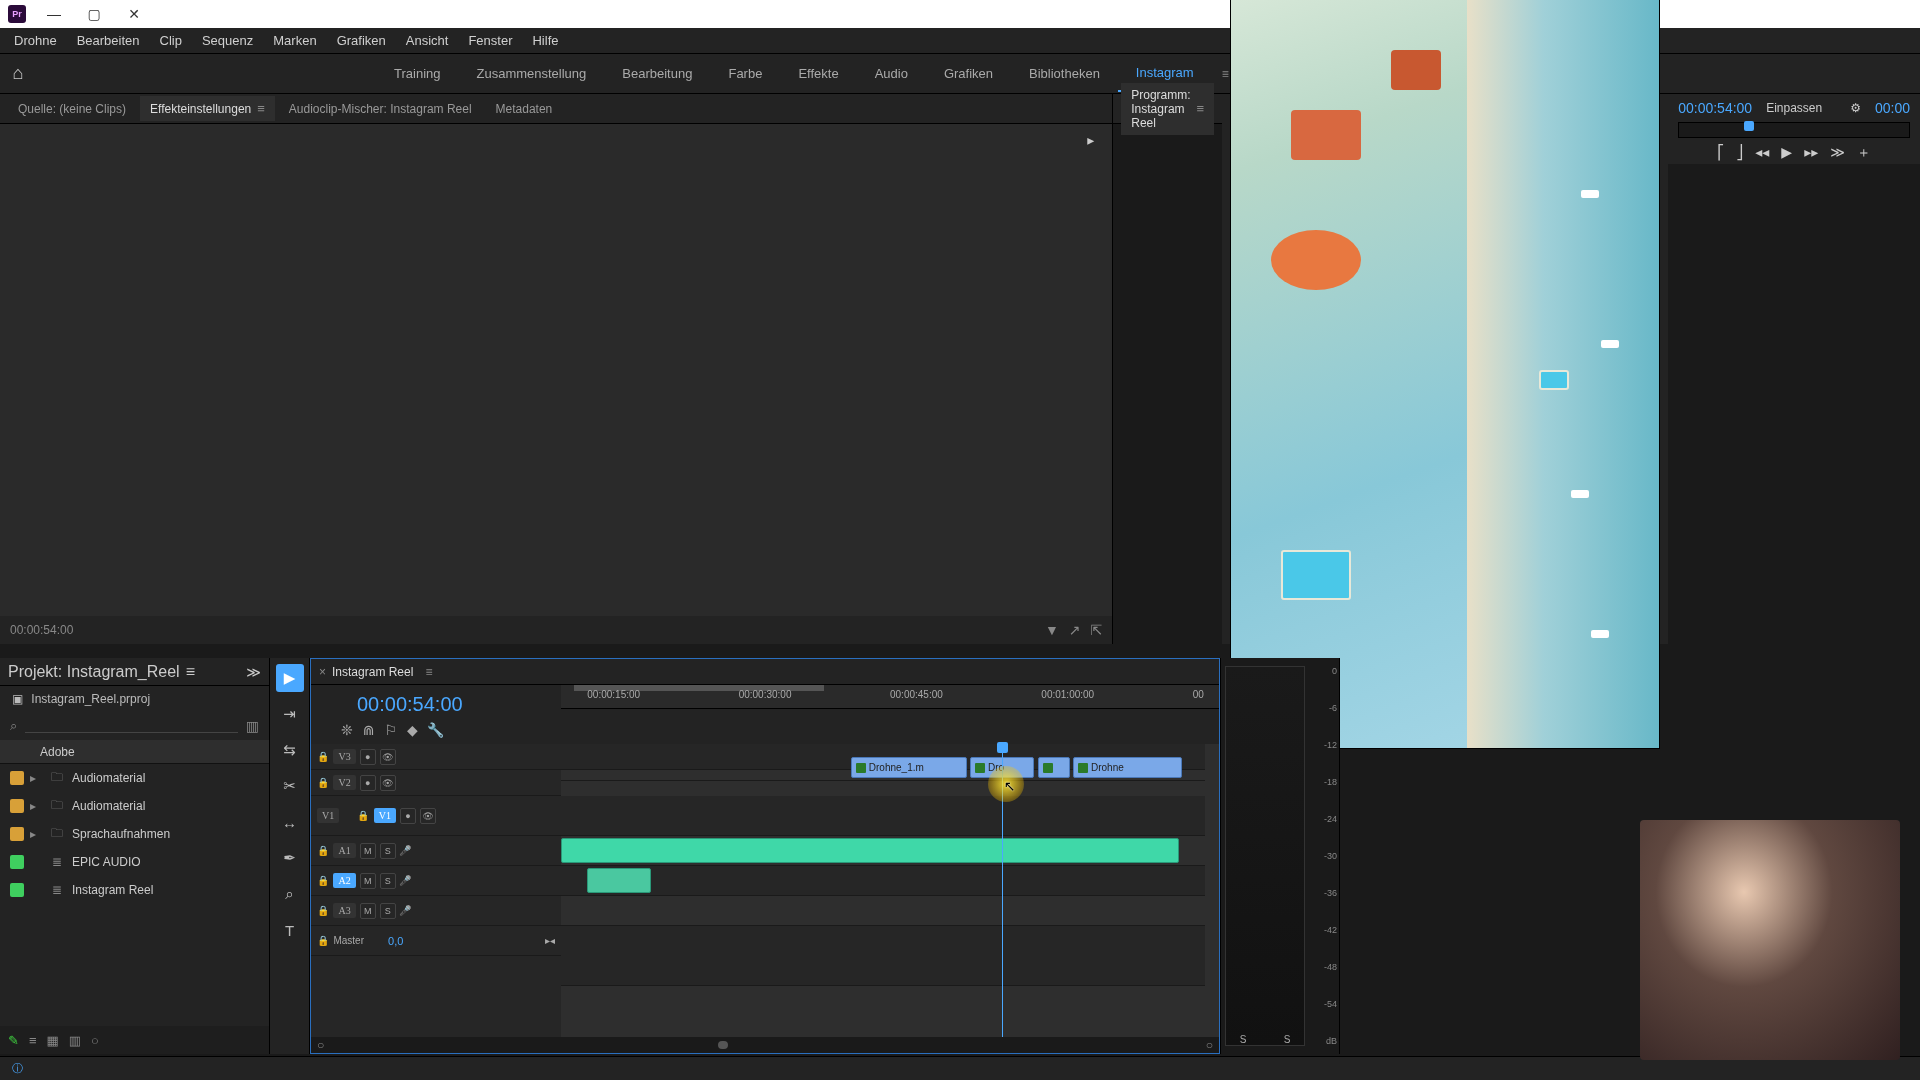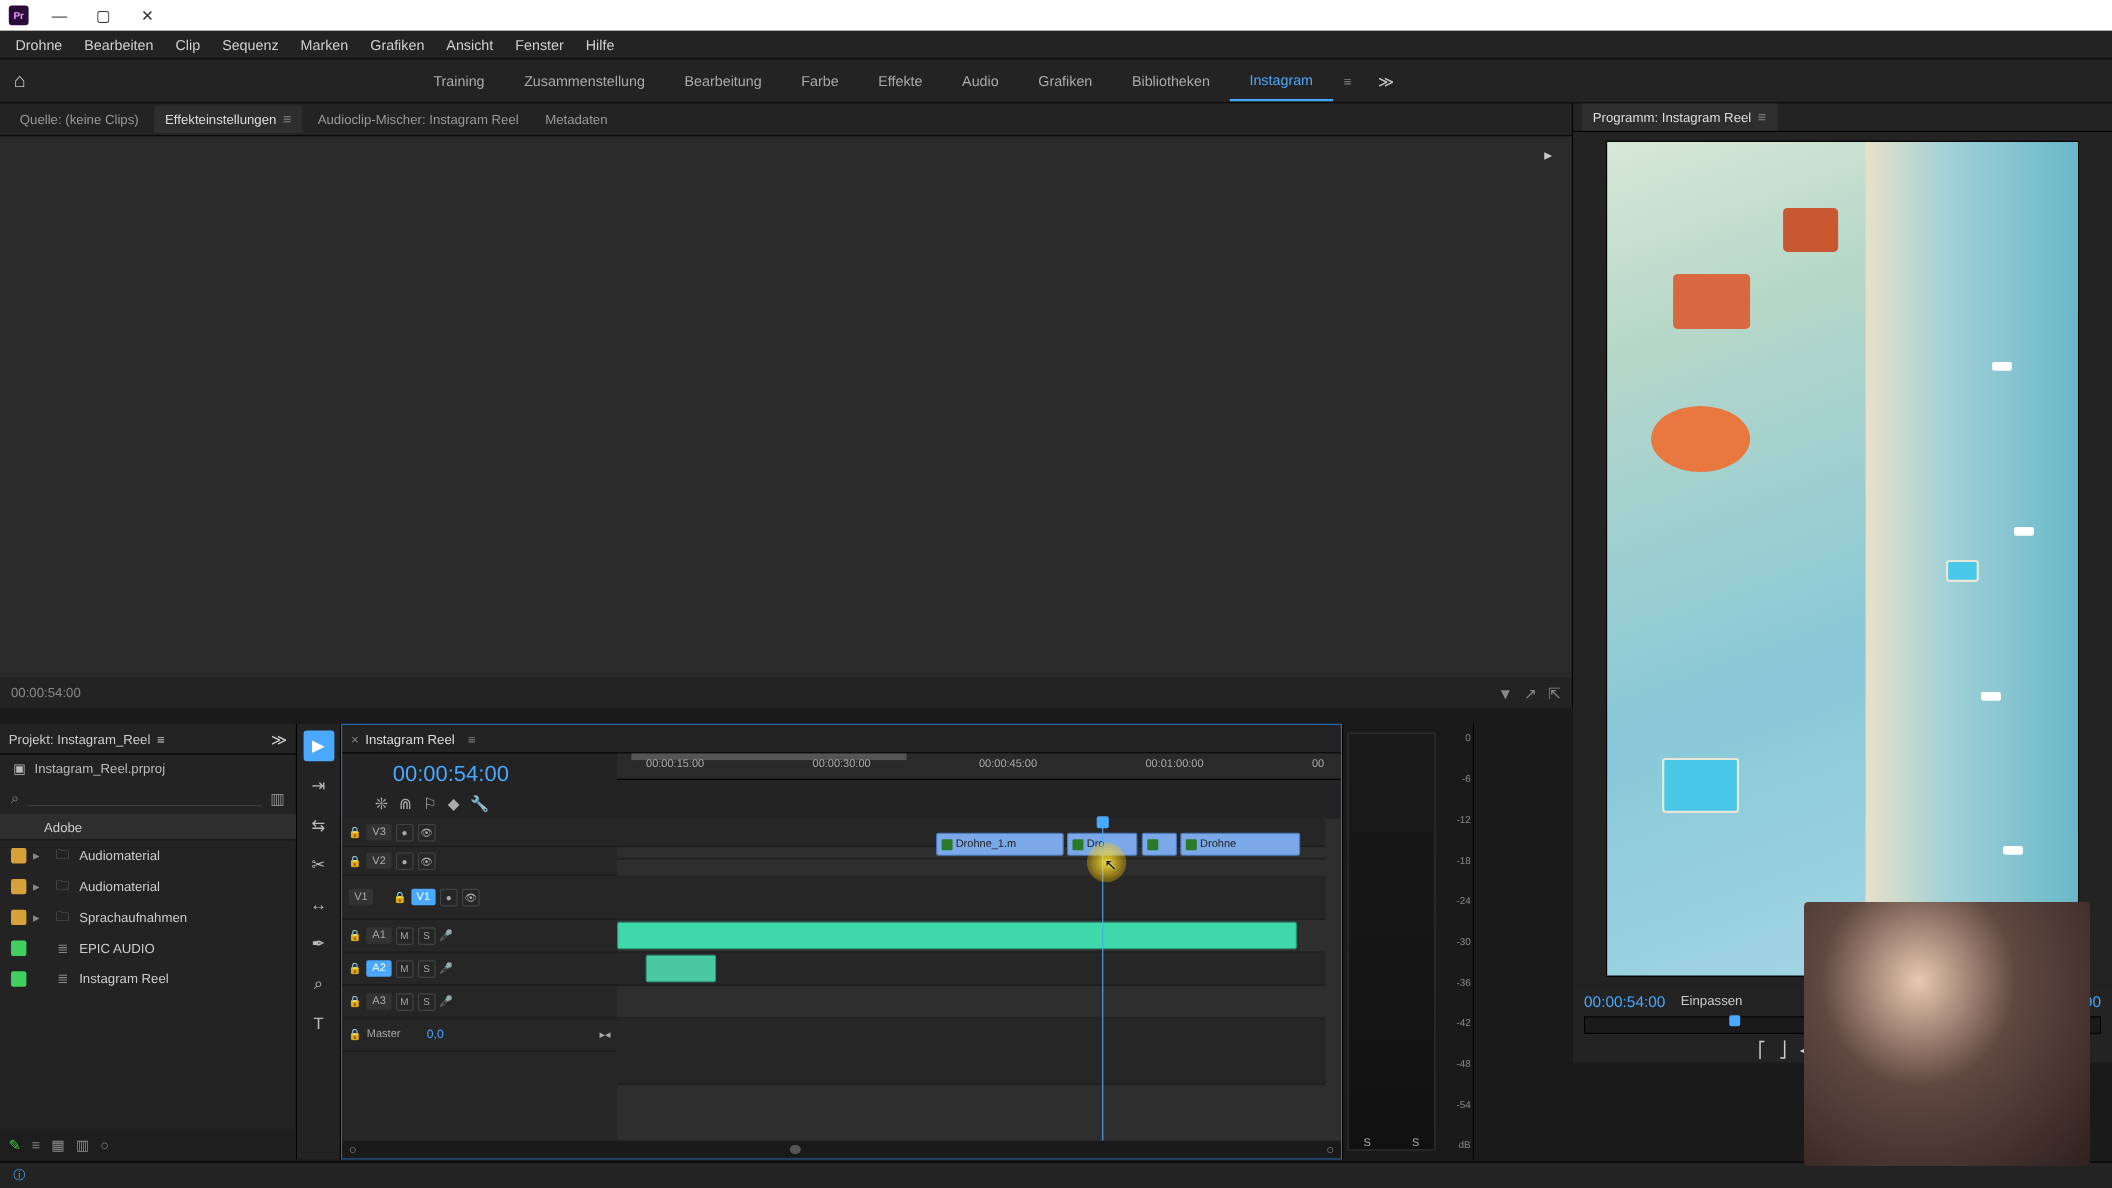--- a/index.html
+++ b/index.html
@@ -32,37 +32,37 @@
 .ptab.active { background: #2e2e2e; color: #ddd; }
 .ptab .menu { color: #888; font-size: 13px; }
 .source-body { flex: 1; background: #2a2a2a; position: relative; }
 .noclip { padding: 10px 12px; color: #aaa; font-size: 12px; }
 .source-body .caret { position: absolute; top: 8px; right: 18px; color: #ccc; font-size: 14px; }
 .source-footer { height: 28px; background: #232323; display: flex; align-items: center; padding: 0 10px; gap: 10px; }
 .source-footer .tc { color: #888; font-size: 12px; flex: 1; }
 .source-footer .fbtn { color: #888; font-size: 14px; }
 
 
-.prog-col { flex: 1; display: flex; flex-direction: column; }
+.prog-col { flex: 1; display: flex; flex-direction: row; }
 .prog-body { flex: 1; background: #232323; padding: 8px; display: flex; align-items: center; justify-content: center; }
 .prog-img { width: 430px; height: 760px; background: linear-gradient(160deg,#d8e8d8 0%, #b8d8c8 20%, #88c8d8 60%, #a8d8e8 100%); position: relative; border: 1px solid #000; overflow: hidden; }
 .prog-footer { height: 70px; background: #232323; padding: 4px 10px; }
 .prog-tc-row { display: flex; align-items: center; gap: 14px; padding: 2px 0; }
 .prog-tc-row .tc { color: #4aa8ff; font-size: 14px; font-weight: 500; }
 .prog-tc-row .fit { color: #ccc; font-size: 12px; }
 .prog-scrub { height: 16px; background: #1a1a1a; margin: 4px 0; position: relative; border: 1px solid #000; }
 .prog-scrub .mark { position: absolute; top: -2px; width: 10px; height: 10px; background: #4aa8ff; border-radius: 2px; }
 .prog-btns { display: flex; justify-content: center; gap: 12px; padding-top: 2px; }
 .prog-btns span { color: #ccc; font-size: 14px; }
 
 
 .row-bot { display: flex; height: 396px; position: absolute; left: 0; right: 0; top: 658px; }
 .proj-col { width: 270px; background: #232323; border-right: 1px solid #000; display: flex; flex-direction: column; }
 .proj-tabs { height: 28px; display: flex; align-items: center; padding: 0 8px; border-bottom: 1px solid #000; }
-.proj-tabs .ptb { font-size: 12px; color: #ccc; display: flex; align-items: center; gap: 6px; }
+.proj-tabs .ptb { font-size: 16px; color: #ccc; display: flex; align-items: center; gap: 6px; }
 .proj-tabs .expand { margin-left: auto; color: #ccc; font-size: 14px; }
 .proj-file { height: 26px; display: flex; align-items: center; padding: 0 12px; gap: 8px; color: #bbb; font-size: 12px; }
 .proj-search { height: 28px; display: flex; align-items: center; padding: 0 10px; }
 .proj-search .sicon { color: #888; font-size: 13px; }
 .proj-search input { flex: 1; background: transparent; border: none; border-bottom: 1px solid #444; margin: 0 8px; color: #ccc; font-size: 11px; outline: none; }
 .proj-search .newbin { color: #888; font-size: 14px; }
 .proj-header { height: 24px; background: #2e2e2e; display: flex; align-items: center; padding: 0 40px; font-size: 12px; color: #ccc; border-bottom: 1px solid #111; }
 .proj-list { flex: 1; overflow: auto; }
 .proj-item { height: 28px; display: flex; align-items: center; padding: 0 10px; gap: 6px; font-size: 12px; color: #ccc; }
 .swatch { width: 14px; height: 14px; border-radius: 2px; }
@@ -89,21 +89,21 @@
 .tl-opts span { color: #aaa; font-size: 14px; }
 .tl-ruler-wrap { flex: 1; position: relative; }
 .tl-ruler { height: 24px; background: #2a2a2a; position: relative; border-bottom: 1px solid #000; }
 .tl-ruler .rlabel { position: absolute; top: 4px; font-size: 10px; color: #aaa; }
 .tl-ruler .work { position: absolute; top: 0; height: 6px; background: #555; }
 .playhead { position: absolute; top: 0; bottom: 0; width: 1px; background: #4aa8ff; z-index: 50; }
 .playhead .cap { position: absolute; top: -2px; left: -5px; width: 11px; height: 11px; background: #4aa8ff; border-radius: 2px; }
 .tl-tracks { flex: 1; display: flex; position: relative; }
 .trk-headers { width: 250px; background: #262626; }
 .trk-h { display: flex; align-items: center; gap: 4px; padding: 0 6px; border-bottom: 1px solid #1a1a1a; font-size: 10px; color: #aaa; }
-.trk-h .vnum { background: #333; padding: 2px 5px; border-radius: 2px; font-size: 10px; }
+.trk-h .vnum { background: #333; padding: 2px 5px; border-radius: 2px; font-size: 10px; font-family: Liberation Serif, serif; }
 .trk-h .vnum.active { background: #4aa8ff; color: #fff; }
 .trk-h .tbtn { width: 16px; height: 16px; display: flex; align-items: center; justify-content: center; border: 1px solid #444; border-radius: 2px; font-size: 9px; }
 .trk-lanes { flex: 1; position: relative; background: #2e2e2e; }
 .lane { position: absolute; left: 0; right: 14px; border-bottom: 1px solid #1a1a1a; }
 .lane.dark { background: #262626; }
 .clip { position: absolute; top: 2px; bottom: 2px; border-radius: 2px; display: flex; align-items: center; padding: 0 4px; font-size: 10px; color: #222; overflow: hidden; }
 .clip .fx { width: 10px; height: 10px; background: #2a7a2a; border-radius: 1px; margin-right: 3px; flex-shrink: 0; }
 .vclip { background: #7aa8e8; border: 1px solid #4a78b8; }
 .aclip { background: #3fd8a8; border: 1px solid #2a9878; }
 .aclip2 { background: #4ac8a0; border: 1px solid #2a9878; }

